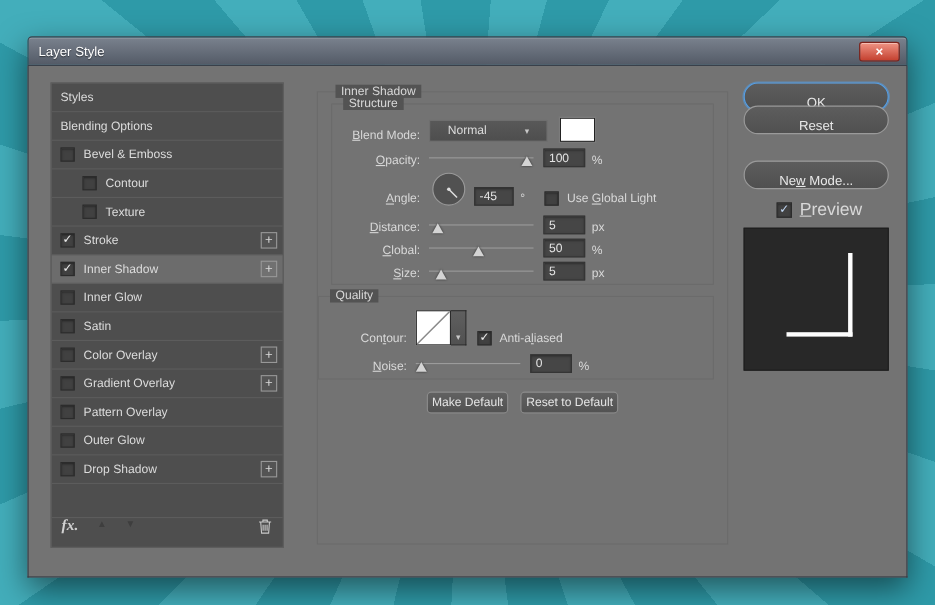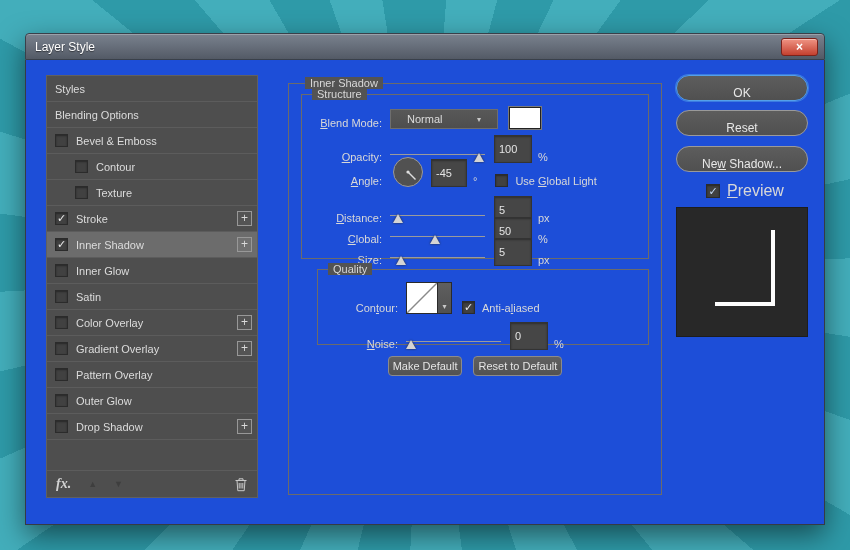--- a/index.html
+++ b/index.html
@@ -20,70 +20,70 @@
   .titlebar { position:relative; height:27px; background:linear-gradient(#7a828e,#535a66);
               border:1px solid #39404a; border-radius:4px 4px 0 0;
               display:flex; align-items:center; padding:0 9px;
               box-shadow:inset 0 1px 0 rgba(255,255,255,.25); }
   .titlebar .title { color:#ffffff; font-size:12px; text-shadow:0 1px 1px rgba(0,0,0,.5); }
   .closebtn { position:absolute; right:6px; top:4px; width:37px; height:18px;
               background:linear-gradient(#ef9484,#c4402f); border:1px solid #7c221a; border-radius:3px;
               color:#fff; display:flex; align-items:center; justify-content:center;
               font-size:12px; font-weight:bold; box-shadow:inset 0 1px 0 rgba(255,255,255,.4); cursor:default; }
   .dbody { position:absolute; top:27px; left:0; right:0; bottom:0;
-           background:#1d4ed8; border:1px solid #353b44; border-top:none; }
+           background:#737373; border:1px solid #353b44; border-top:none; }
 
   
   .sidebar { position:absolute; left:20px; top:15px; width:212px; height:423px;
              background:#4e4e4e; border:1px solid #606060; }
   .sb-row { position:relative; height:26px; display:flex; align-items:center;
             border-bottom:1px solid #5c5c5c; padding:0 6px 0 8px; font-size:11px; color:#dcdcdc; cursor:default; }
   .sb-row.sel { background:#6c6c6c; }
   .sb-row.indent { padding-left:28px; }
   .cb { flex:none; width:13px; height:13px; background:#414141; border:1px solid #2b2b2b;
         box-shadow:inset 0 1px 2px rgba(0,0,0,.4); display:inline-flex; align-items:center;
         justify-content:center; font-size:11px; line-height:1; color:#ededed; }
   .sb-row .cb { margin-right:8px; }
   .plusbtn { position:absolute; right:5px; top:5px; width:15px; height:15px;
              border:1px solid #989898; color:#dadada; font-size:12px; line-height:13px;
              text-align:center; background:rgba(255,255,255,.04); }
   .sb-toolbar { position:absolute; left:0; right:0; bottom:0; height:27px;
-                border-top:1px solid #5c5c5c; display:flex; align-items:center; padding:0 9px; }
+                border-top:1px solid #5c5c5c; display:flex; align-items:flex-start; padding:0 9px; }
   .fx { font-family:"Liberation Serif", serif; font-style:italic; font-weight:bold;
         font-size:14px; color:#d2d2d2; }
   .arrow { font-size:9px; color:#3e3e3e; margin-left:17px; }
   .trash { margin-left:auto; display:flex; align-items:center; }
 
   
   .group { position:absolute; border:1px solid #6b6b6b; }
   .legend { position:absolute; top:-7px; left:10px; background:#535353; padding:0 5px;
             font-size:11px; color:#d8d8d8; white-space:nowrap; }
   .main { position:absolute; left:262px; top:23px; width:374px; height:412px; border:1px solid #6b6b6b; }
   .main > .legend { left:16px; }
 
   .grp-structure { left:12px; top:10px; right:12px; height:165px; }
-  .grp-quality   { left:28px; top:185px; right:12px; height:76px; }
+  .grp-quality   { left:0; top:185px; right:12px; height:76px; }
 
   .srow { position:absolute; left:8px; right:8px; display:flex; align-items:flex-end; font-size:11px; }
   .lbl { flex:none; width:72px; text-align:right; margin-right:8px; color:#d8d8d8; white-space:nowrap; }
 
   .dropdown { display:flex; align-items:center; justify-content:space-between;
               width:108px; height:20px; background:linear-gradient(#585858,#4e4e4e);
               border:1px solid #6e6e6e; padding:0 16px; font-size:11px; }
   .chev { font-size:8px; color:#c8c8c8; }
   .swatch { width:32px; height:22px; background:#ffffff; border:1px solid #222;
             margin-left:11px; box-shadow:0 0 0 1px #7a7a7a; }
 
   .slider { position:relative; width:95px; height:14px; flex:none; }
   .slider::before { content:""; position:absolute; left:0; right:0; top:5px; height:1px; background:#9b9b9b; }
   .thumb { position:absolute; top:4px; width:0; height:0;
            border-left:5px solid transparent; border-right:5px solid transparent;
            border-bottom:9px solid #d4d4d4; filter:drop-shadow(0 0 1px #2a2a2a); }
 
-  .val { width:38px; height:28px; background:#464646; border:1px solid #333;
+  .val { width:38px; height:17px; background:#464646; border:1px solid #333;
          box-shadow:inset 0 1px 2px rgba(0,0,0,.35); color:#e4e4e4; font-size:11px;
          padding:0 4px; margin-left:9px; font-family:inherit; }
   .val.narrow { width:36px; margin-left:8px; }
   .unit { margin-left:6px; color:#d8d8d8; }
 
   .dial { position:relative; width:30px; height:30px; border-radius:50%;
           border:1px solid #9a9a9a; background:#515151; margin-left:3px; flex:none; }
   .cbl { margin-left:7px; color:#d8d8d8; white-space:nowrap; }
   .gap { width:18px; flex:none; }
 
@@ -305,25 +305,25 @@
 
       <div class="default-btns">
         <span class="small-btn">Make Default</span>
         <span class="small-btn">Reset to Default</span>
       </div>
     </div>
 
     <div class="big-btn ok" style="top:15px">
       <span>OK</span>
     </div>
-    <div class="big-btn" style="top:50px">
+    <div class="big-btn" style="top:36px">
       <span>Reset</span>
     </div>
     <div class="big-btn" style="top:86px">
-      <span><span>Ne</span><span class="u">w</span><span> Shadow...</span></span>
+      <span><span>Ne</span><span class="u">w</span><span> Mode...</span></span>
     </div>
 
     <div class="preview-row">
       <span class="cb">
           <span>✓</span>
         </span>
       <span class="cbl"><span></span><span class="u">P</span><span>review</span></span>
     </div>
 
     <div class="preview-box">

